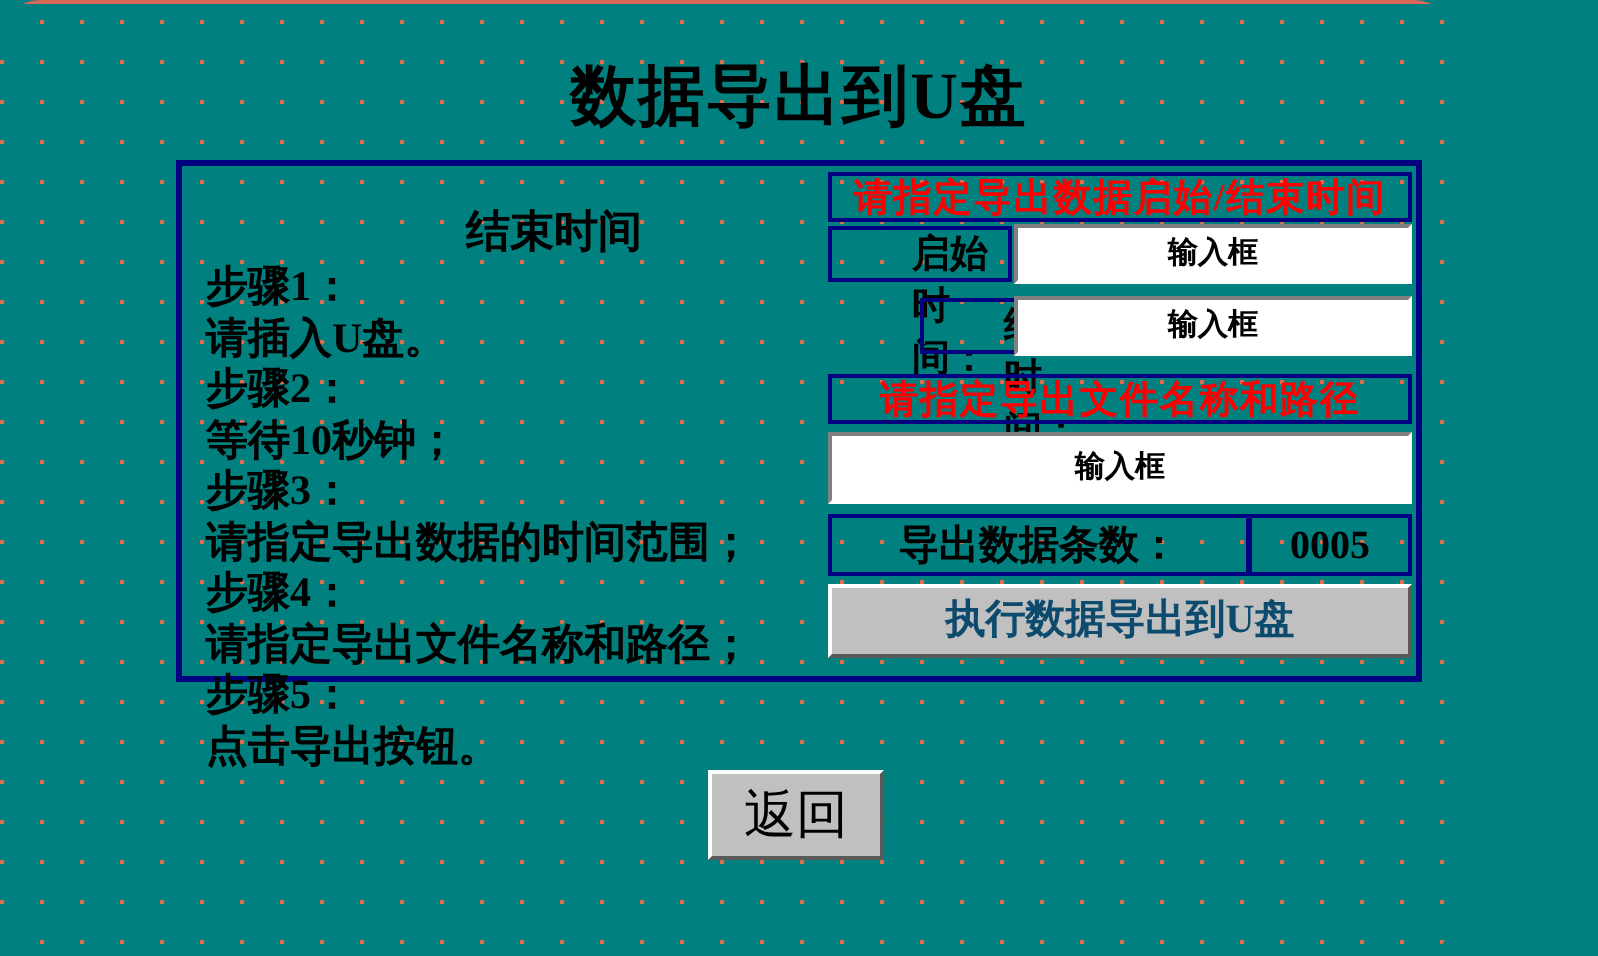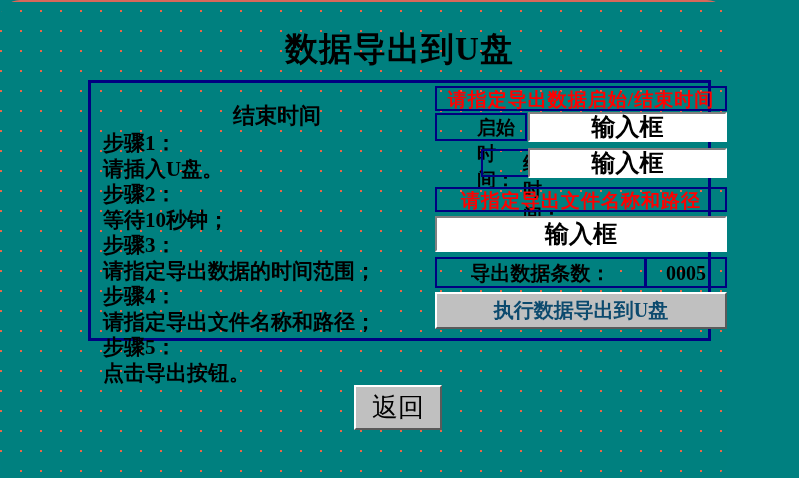--- a/index.html
+++ b/index.html
@@ -79,21 +79,21 @@
     width: 106px;
     white-space: nowrap;
   }
   .step-text {
     flex: 1 1 auto;
   }
 
   
   #right-col {
     position: absolute;
-    left: 344px; top: 0px;
+    left: 323px; top: 0px;
     width: 292px;
     height: 255px;
   }
   .red-header {
     position: absolute;
     left: 0;
     width: 292px;
     height: 25px;
     line-height: 24px;
     text-align: center;
@@ -123,21 +123,21 @@
     background: transparent;
     padding-left: 40px;
   }
   #lbl-start { top: 30px; }
   #lbl-end   { top: 66px; margin-left: 46px; }
 
   .input-box {
     position: absolute;
     background: #ffffff;
     color: #000000;
-    font-size: 24px;
+    font-size: 15px;
     font-weight: bold;
     text-align: center;
     border-top: 2px solid #808080;
     border-left: 2px solid #808080;
     border-right: 2px solid #ffffff;
     border-bottom: 2px solid #ffffff;
     box-sizing: border-box;
   }
   #inp-start { left: 93px; top: 29px;  width: 199px; height: 30px; line-height: 26px; }
   #inp-end   { left: 93px; top: 65px;  width: 199px; height: 30px; line-height: 26px; }

